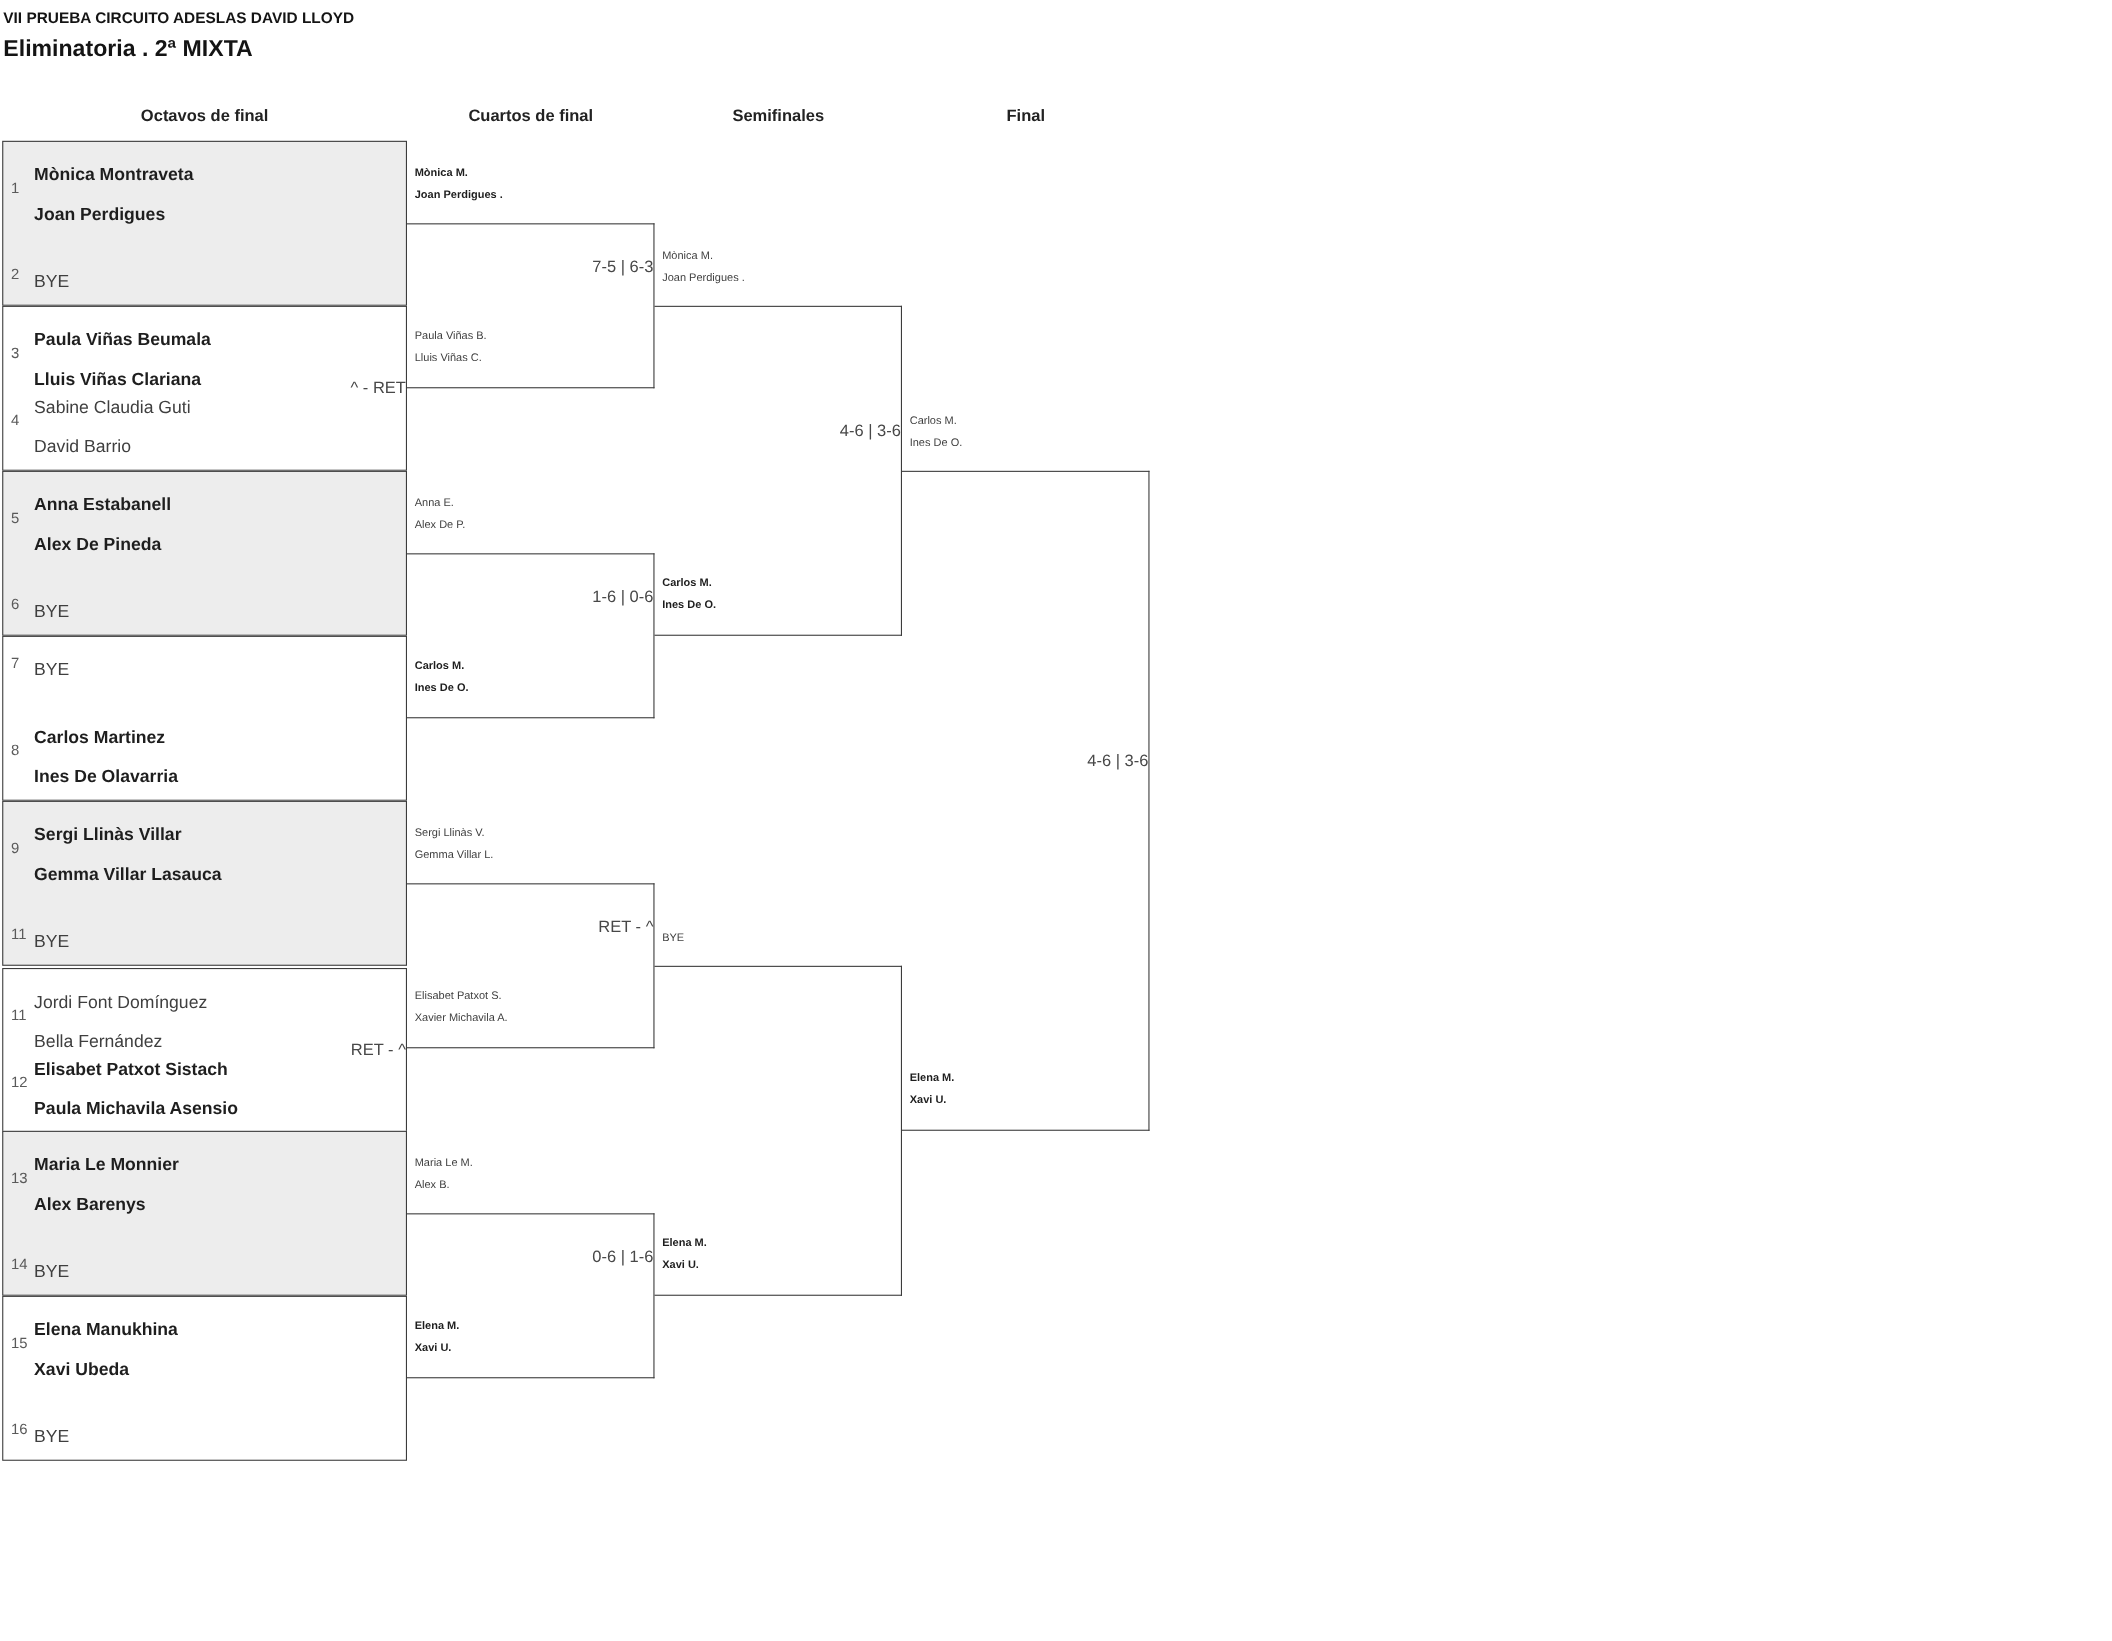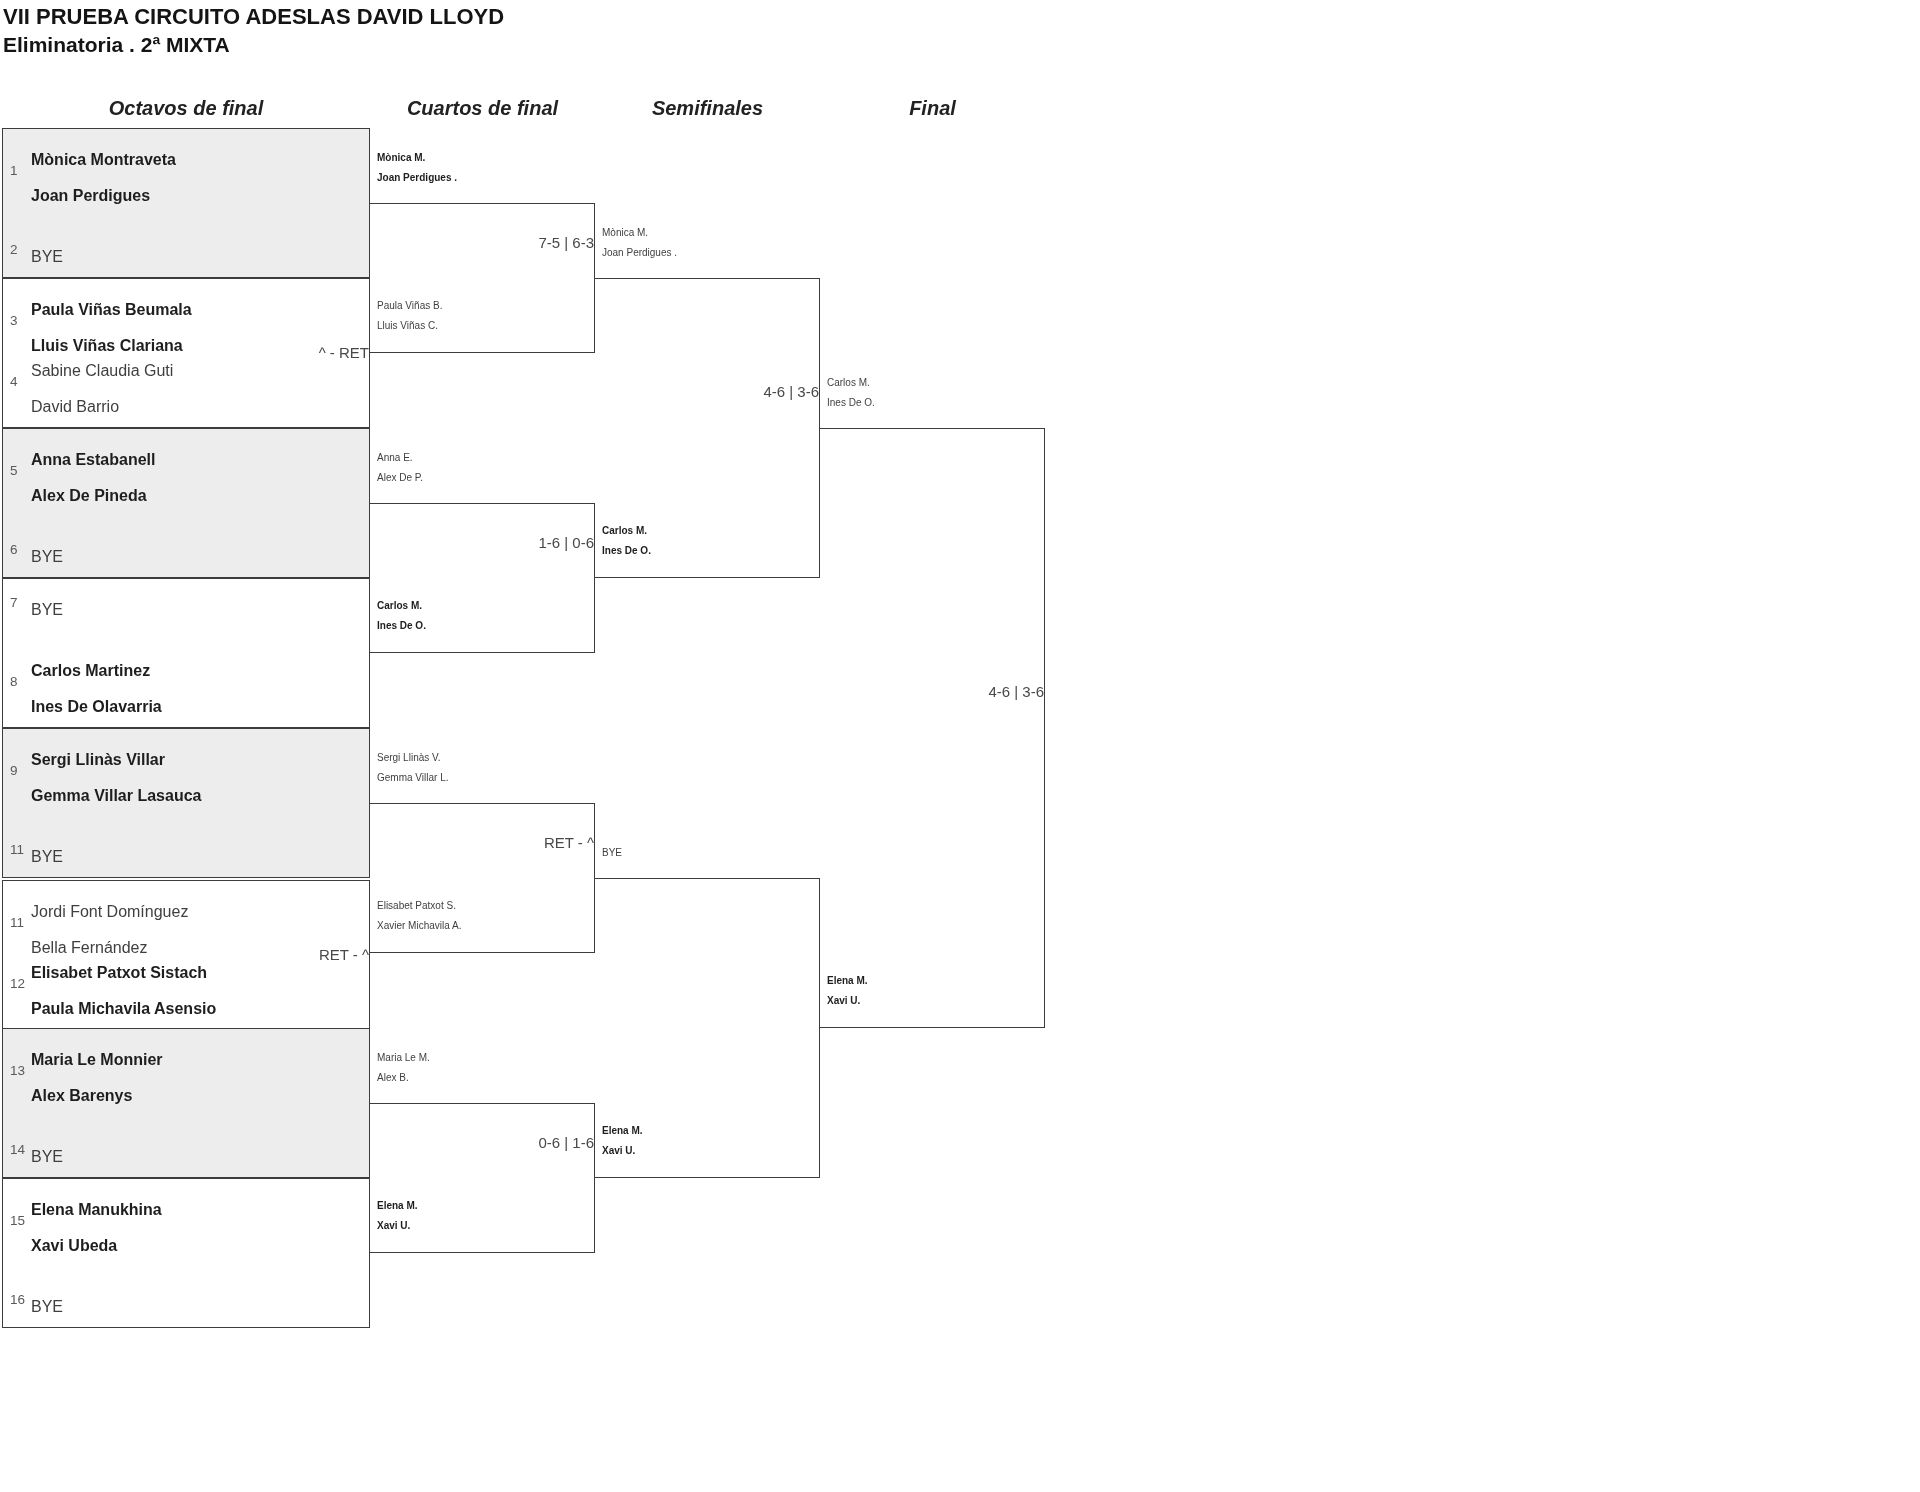--- a/index.html
+++ b/index.html
@@ -10,35 +10,35 @@
     --score:#484848;
     --green:#76b82a;
     --blue:#29a8e0;
     --orange:#ee7d00;
   }
   html,body{margin:0;padding:0;}
   body{background:#fff;font-family:"Liberation Sans","DejaVu Sans",sans-serif;}
   #page{position:relative;width:1920px;height:1492px;background:#fff;overflow:hidden;}
 
   
-  .title{position:absolute;left:3px;top:2px;font-size:22px;line-height:29px;font-weight:700;color:#141414;white-space:nowrap;}
+  .title{position:absolute;left:3px;top:2px;font-size:14px;line-height:29px;font-weight:700;color:#141414;white-space:nowrap;}
   .subtitle{position:absolute;left:3px;top:31px;font-size:21px;line-height:28px;font-weight:700;color:#141414;white-space:nowrap;}
 
   
   .logo{position:absolute;left:1688px;top:2px;width:210px;height:68px;}
   .dot{position:absolute;border-radius:50%;}
   .d1{left:9px;top:10px;width:16px;height:16px;background:var(--blue);}
   .d2{left:32px;top:2px;width:25px;height:25px;background:var(--green);}
   .d3{left:21px;top:25px;width:20px;height:20px;background:var(--orange);}
   .d4{left:2px;top:37px;width:21px;height:21px;background:var(--blue);}
   .d5{left:35px;top:38px;width:14px;height:14px;background:var(--green);}
   .wordmark{position:absolute;left:58px;top:-4px;font-size:52px;line-height:64px;font-weight:700;letter-spacing:-2px;color:var(--green);}
 
   
-  .rh{position:absolute;top:97px;height:22px;text-align:center;font-size:20px;font-weight:700;color:#222;font-style:italic;}
+  .rh{position:absolute;top:97px;height:22px;text-align:center;font-size:15px;font-weight:700;color:#222;}
 
   
   .m{position:absolute;box-sizing:border-box;}
   .r0{left:2px;width:368px;height:150px;border:1px solid var(--bd);background:#fff;}
   .r0.shaded{background:var(--shade);}
   .rb{border:1px solid var(--bd);border-left:none;}
   .r1{left:370px;width:225px;height:150px;}
   .r2{left:595px;width:225px;height:300px;}
   .r3{left:820px;width:225px;height:600px;}
 

